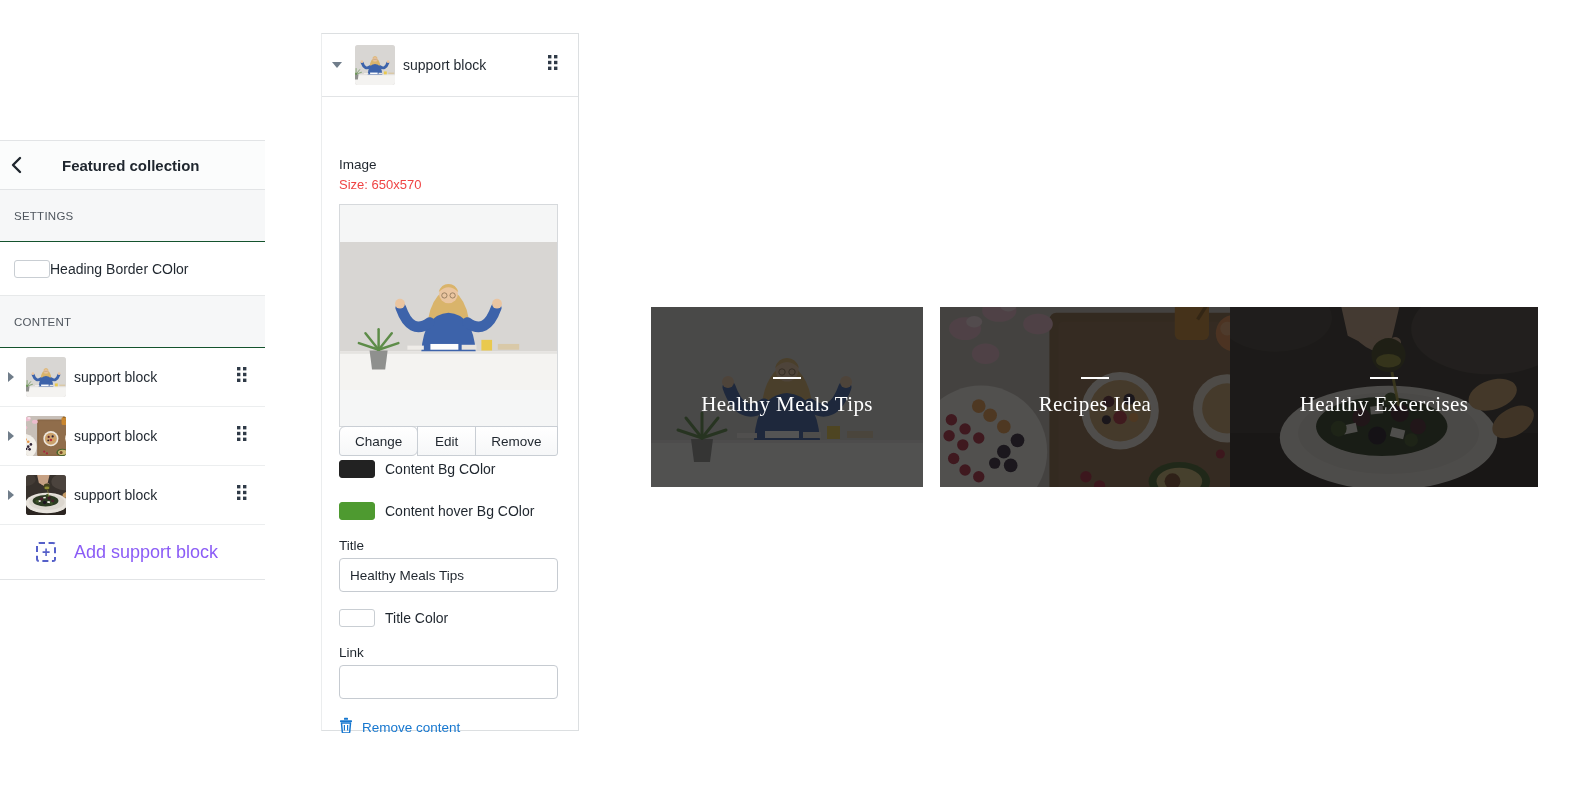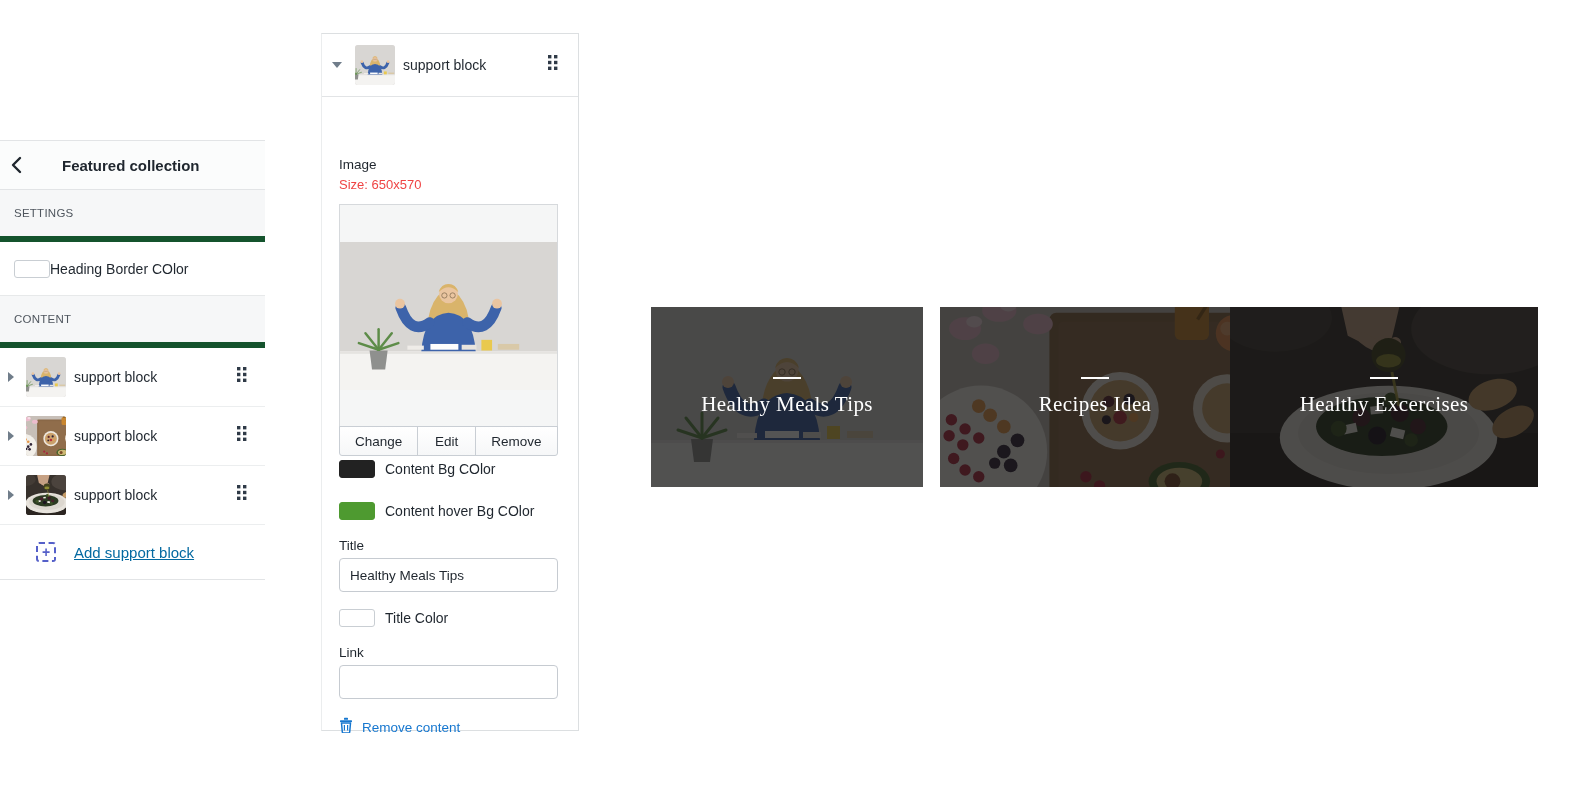--- a/index.html
+++ b/index.html
@@ -8,21 +8,21 @@
   .app { position:relative; width:1596px; height:794px; }
 
   
   .sidebar { position:absolute; left:0; top:140px; width:265px; background:#fff; }
   .sb-header { height:50px; display:flex; align-items:center;
                border-top:1px solid #e2e4e6; border-bottom:1px solid #e2e4e6;
                background:#fbfcfc; padding-left:10px; }
   .back { width:16px; height:18px; display:flex; align-items:center; cursor:pointer; }
   .sb-title { font-size:15px; font-weight:700; margin-left:36px; }
   .sb-band { height:52px; display:flex; align-items:center; padding-left:14px;
-             background:#f6f7f8; border-bottom:6px solid #14532d;
+             background:#f6f7f8; border-bottom:1px solid #14532d;
              font-size:11.5px; color:#4f565e; letter-spacing:.25px; }
   .sb-row { height:54px; display:flex; align-items:center; padding-left:14px;
             border-bottom:1px solid #e7e9ea; background:#fff; }
   .swatch { width:36px; height:18px; border-radius:3px; border:1px solid #c9ced3;
             background:#fff; flex:none; cursor:pointer; }
   .swatch.dark  { background:#222222; border-color:#222222; }
   .swatch.green { background:#4e9a30; border-color:#4e9a30; }
   .sb-row .lbl { font-size:14px; }
 
   .sb-block { height:59px; display:flex; align-items:center; padding-left:8px;
@@ -37,21 +37,21 @@
            margin-right:8px; background:#e8e6e4; }
   .thumb svg, .scene { display:block; width:100%; height:100%; }
   .sb-block .lbl { font-size:14px; }
   .handle { margin-left:auto; margin-right:18px; flex:none; cursor:grab; }
 
   .sb-add { height:55px; display:flex; align-items:center; padding-left:36px;
             border-bottom:1px solid #e2e4e6; background:#fff; cursor:pointer; }
   .plus-icon { width:20px; height:20px; border:2px dashed #5560c9; border-radius:3px;
                display:flex; align-items:center; justify-content:center;
                color:#5560c9; font-size:14px; font-weight:700; line-height:1; }
-  .sb-add .lbl { font-size:15px; color:#0369a1; margin-left:18px;text-decoration:underline; }
+  .sb-add .lbl { font-size:18px; color:#8b5cf6; margin-left:18px; }
 
   
   .inspector { position:absolute; left:321px; top:33px; width:258px; height:698px;
                background:#fff; border:1px solid #dcdfe1; border-left-color:#ebedee; }
   .insp-header { height:63px; display:flex; align-items:center; padding-left:10px;
                  border-bottom:1px solid #e2e4e6; }
   .insp-header .lbl { font-size:14px; }
   .insp-header .handle { margin-right:20px; }
   .insp-body { padding:22px 20px 0 17px; }
   .field-label { font-size:13.5px; color:#1f262e;margin-top:38px; }
@@ -59,21 +59,21 @@
   .img-box { margin-top:12px; width:219px; height:223px; border:1px solid #d6d9dc;
              background:#f5f6f6; display:flex; align-items:center; justify-content:center; }
   .img-box .photo { width:217px; height:148px; }
   .btn-row { width:219px; height:30px; display:flex; margin-top:-1px; }
   .btn { border:1px solid #c9ced4; background:linear-gradient(#ffffff,#f6f7f8);
          font-size:13.5px; color:#1f262e; display:flex; align-items:center;
          justify-content:center; cursor:pointer; margin-left:-1px;
          font-family:"Liberation Sans", sans-serif; }
   .btn:first-child { margin-left:0; border-bottom-left-radius:3px; }
   .btn:last-child  { border-bottom-right-radius:3px; }
-  .btn-change { flex:1.38; } .btn-edit { flex:1; } .btn-remove { flex:1.45; }
+  .btn-change { flex:1.38;border-radius:6px; } .btn-edit { flex:1; } .btn-remove { flex:1.45; }
   .color-line { display:flex; align-items:center; }
   .color-line .lbl { font-size:14px; margin-left:10px; }
   .mt19 { margin-top:4px; } .mt24 { margin-top:24px; } .mt18 { margin-top:18px; }
   .mt17 { margin-top:17px; }
   .text-input { margin-top:5px; width:219px; height:34px; border:1px solid #c6cbd1;
                 border-radius:4px; padding:0 10px; font-size:13.5px; color:#1f262e;
                 font-family:"Liberation Sans", sans-serif; background:#fff; outline:none; }
   .remove-line { margin-top:18px; display:flex; align-items:center; cursor:pointer; }
   .remove-line .lbl { font-size:13.5px; color:#1677cf; margin-left:9px; }
 

